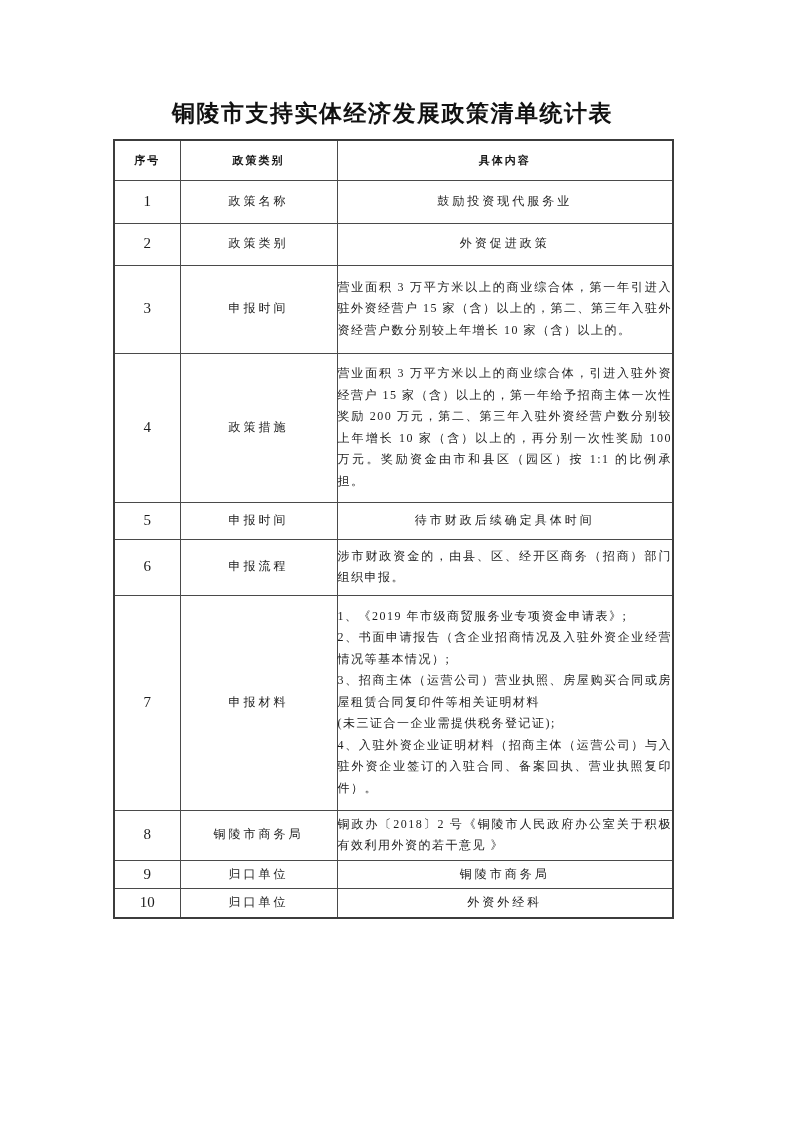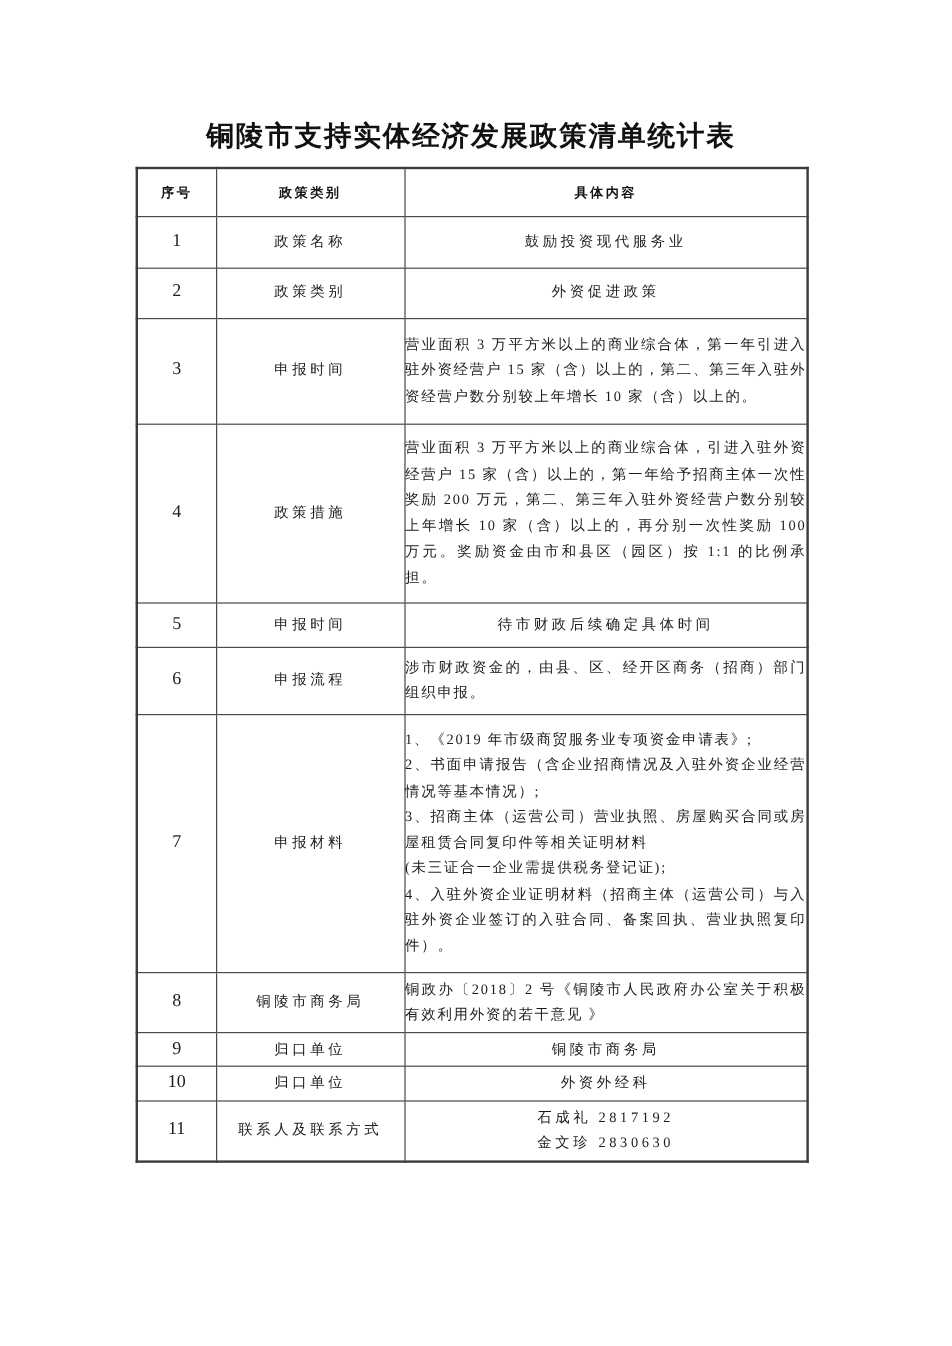--- a/index.html
+++ b/index.html
@@ -153,22 +153,16 @@
         <tr class="r9">
       <td class="cell-no">9</td>
       <td class="cell-item">归口单位</td>
       <td class="cell-content center">铜陵市商务局</td>
     </tr>
         <tr class="r10">
       <td class="cell-no">10</td>
       <td class="cell-item">归口单位</td>
       <td class="cell-content center">外资外经科</td>
     </tr>
-        <tr class="r11">
-      <td class="cell-no">11</td>
-      <td class="cell-item">联系人及联系方式</td>
-      <td class="cell-content center">石成礼 2817192
-金文珍 2830630</td>
-    </tr>
       </tbody>
   </table>
 
 </div>
 
 </body></html>

